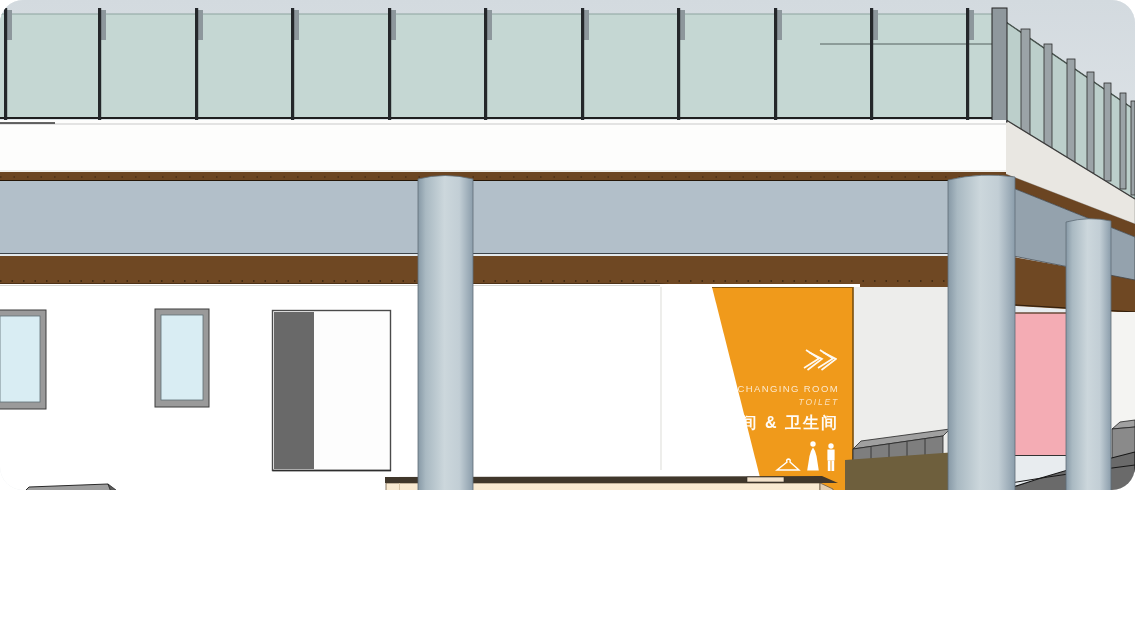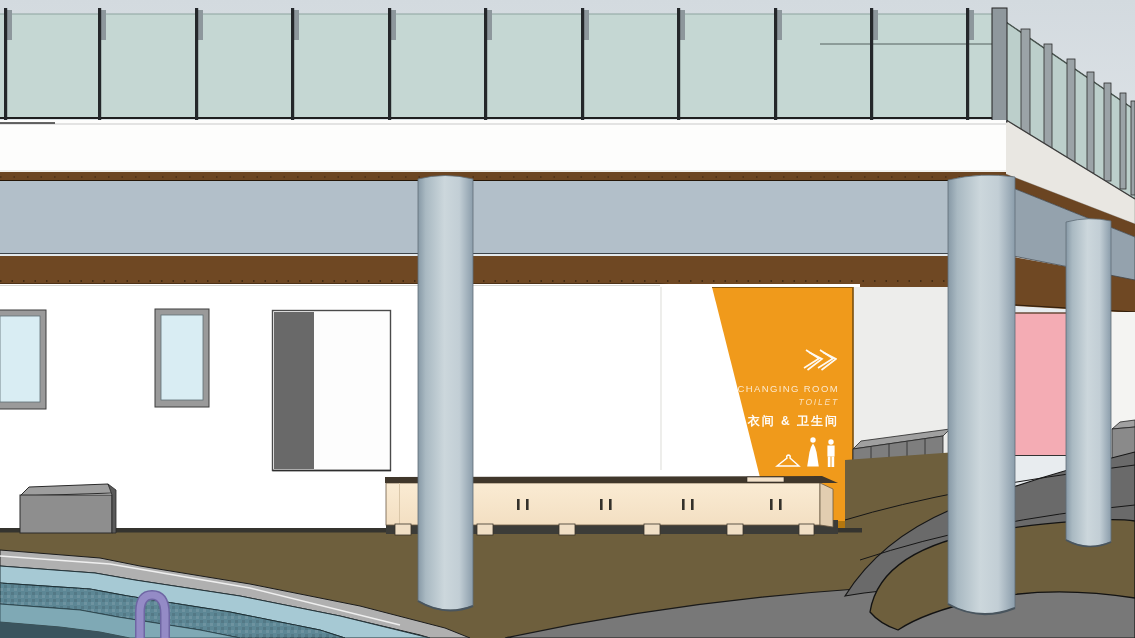--- a/index.html
+++ b/index.html
@@ -1,30 +1,30 @@
 <!DOCTYPE html>
 <html><head>
 <meta charset="utf-8">
 <style>
   html,body{margin:0;padding:0;background:#fff;}
   #stage{
-    position:relative;width:1135px;height:638px;overflow:hidden;
-    font-family:"Liberation Sans",sans-serif;background:#e8ecef;
+    position:relative;width:1135px;height:490px;overflow:hidden;
+    font-family:"Liberation Sans",sans-serif;background:#e8ecef;border-radius:23px;
   }
   #scene{position:absolute;left:0;top:0;}
   
   .sign{
     position:absolute;left:712px;top:287px;width:141px;height:246px;
     display:flex;flex-direction:column;align-items:flex-end;
     padding:60px 14px 0 0;box-sizing:border-box;pointer-events:none;
   }
   .sign .chev{margin-bottom:10px;margin-right:2px;}
   .sign .en1{font-size:9.5px;letter-spacing:1.4px;color:rgba(255,255,255,.78);white-space:nowrap;}
   .sign .en2{font-size:8.5px;letter-spacing:1.8px;color:rgba(255,255,255,.70);margin-top:3px;font-style:italic;}
-  .sign .zh{font-size:12px;font-weight:bold;letter-spacing:2px;color:rgba(255,255,255,.96);margin-top:6px;white-space:nowrap;}
+  .sign .zh{font-size:16px;font-weight:bold;letter-spacing:2px;color:rgba(255,255,255,.96);margin-top:6px;white-space:nowrap;}
   .sign .figs{display:flex;align-items:flex-end;gap:5px;margin-top:7px;margin-right:2px;}
 </style>
 </head>
 <body>
 
 <div id="stage">
 <svg id="scene" width="1135" height="638" viewBox="0 0 1135 638">
   <defs>
     <linearGradient id="skyG" x1="0" y1="0" x2="0" y2="1">
       <stop offset="0" stop-color="#d3dadf"></stop>

